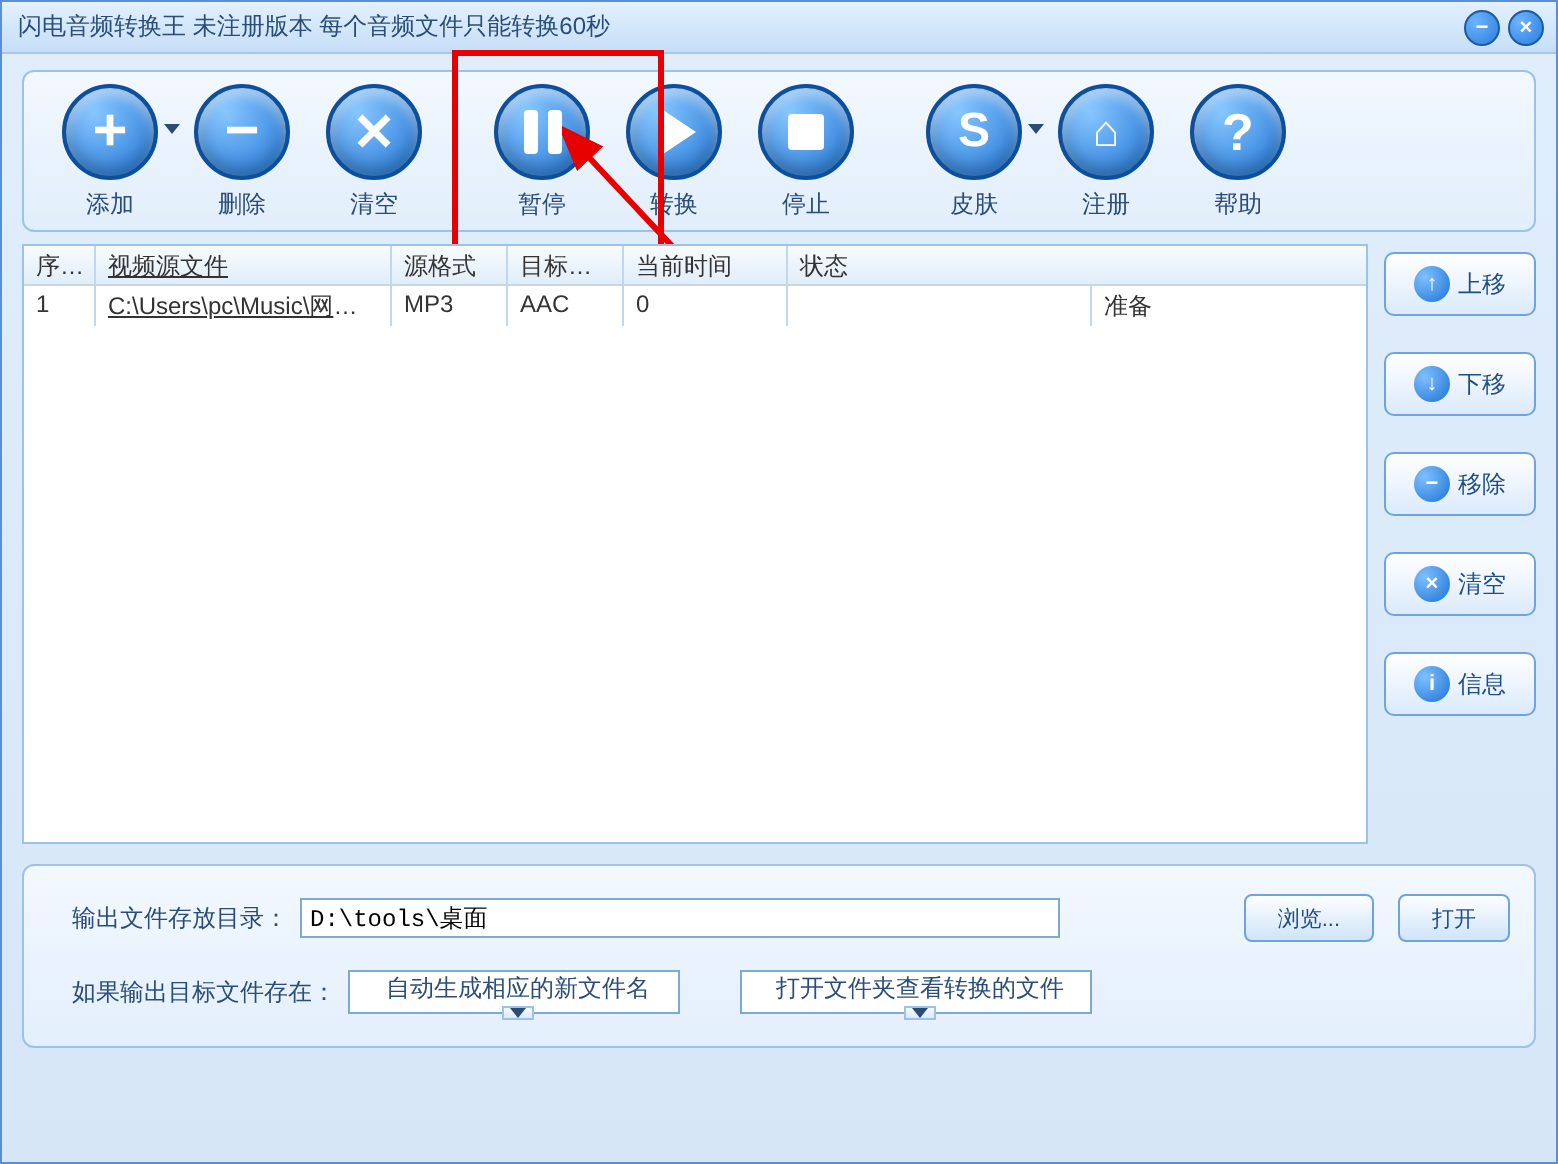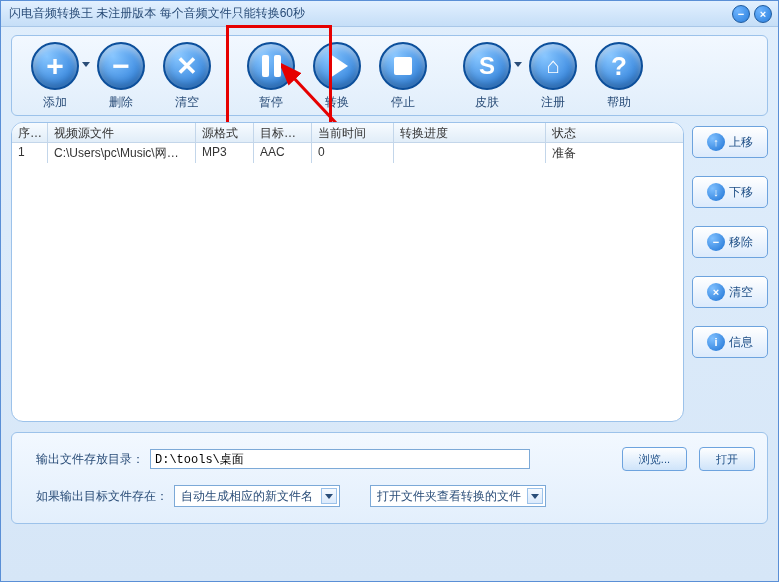--- a/index.html
+++ b/index.html
@@ -76,40 +76,40 @@
   
   .main-area {
     margin: 0 10px;
     display: flex;
     gap: 8px;
   }
   .table-panel {
     flex: 1;
     height: 300px;
     border: 1px solid #9cc2ea;
-    border-radius: 12px;
+    border-radius: 0;
     background: #fff;
     overflow: hidden;
     position: relative;
   }
   .table-head {
     display: flex;
     background: linear-gradient(#f7fbff, #e1edf8);
     border-bottom: 1px solid #c3d6ea;
     height: 20px;
     font-size: 12px;
     color: #333;
   }
   .th, .td {
     border-right: 1px solid #c3d6ea;
     padding: 2px 6px;
     overflow: hidden; white-space: nowrap; text-overflow: ellipsis;
   }
   .col-idx { width: 36px; }
-  .col-src { width: 148px; }
+  .col-src { width: 148px; text-decoration: underline; }
   .col-srcfmt { width: 58px; }
   .col-dstfmt { width: 58px; }
   .col-time { width: 82px; }
   .col-prog { width: 152px; }
   .col-stat { flex: 1; border-right: 0; }
   .table-row {
     display: flex; height: 20px; font-size: 12px; color: #333;
   }
   .red-box {
     position: absolute;
@@ -158,21 +158,21 @@
   .btn {
     height: 24px; padding: 0 16px;
     border: 1px solid #6da3de; border-radius: 4px;
     background: linear-gradient(#fdfeff, #cfe4fa);
     color: #1d4e86; font-size: 11px; cursor: pointer;
     display:inline-flex;align-items:center;justify-content:center;
   }
   .combo {
     height: 22px; border: 1px solid #7ca9d7; background: #fff;
     display:flex;align-items:center;justify-content:space-between;
-    padding:0 2px 0 6px; font-size:12px;
+    padding:0 2px 0 6px; font-size:12px;flex-direction:column;
   }
   .combo-arrow {
     width:16px;height:16px;border:1px solid #9cc2ea;background:linear-gradient(#f6faff,#dbeafc);
     display:flex;align-items:center;justify-content:center;
   }
   .tri-down{width:0;height:0;border-left:4px solid transparent;border-right:4px solid transparent;border-top:5px solid #2a4d78;}
 </style>
 </head>
 <body>
 
@@ -268,21 +268,20 @@
   </svg>
 
   <div class="main-area">
     <div class="table-panel">
       <div class="table-head">
         <div class="th col-idx">序号</div>
         <div class="th col-src">视频源文件</div>
         <div class="th col-srcfmt">源格式</div>
         <div class="th col-dstfmt">目标格式</div>
         <div class="th col-time">当前时间</div>
-        <div class="th col-prog">转换进度</div>
         <div class="th col-stat">状态</div>
       </div>
       <div class="table-row">
         <div class="td col-idx">1</div>
         <div class="td col-src">C:\Users\pc\Music\网络安..</div>
         <div class="td col-srcfmt">MP3</div>
         <div class="td col-dstfmt">AAC</div>
         <div class="td col-time">0</div>
         <div class="td col-prog"></div>
         <div class="td col-stat">准备</div>

